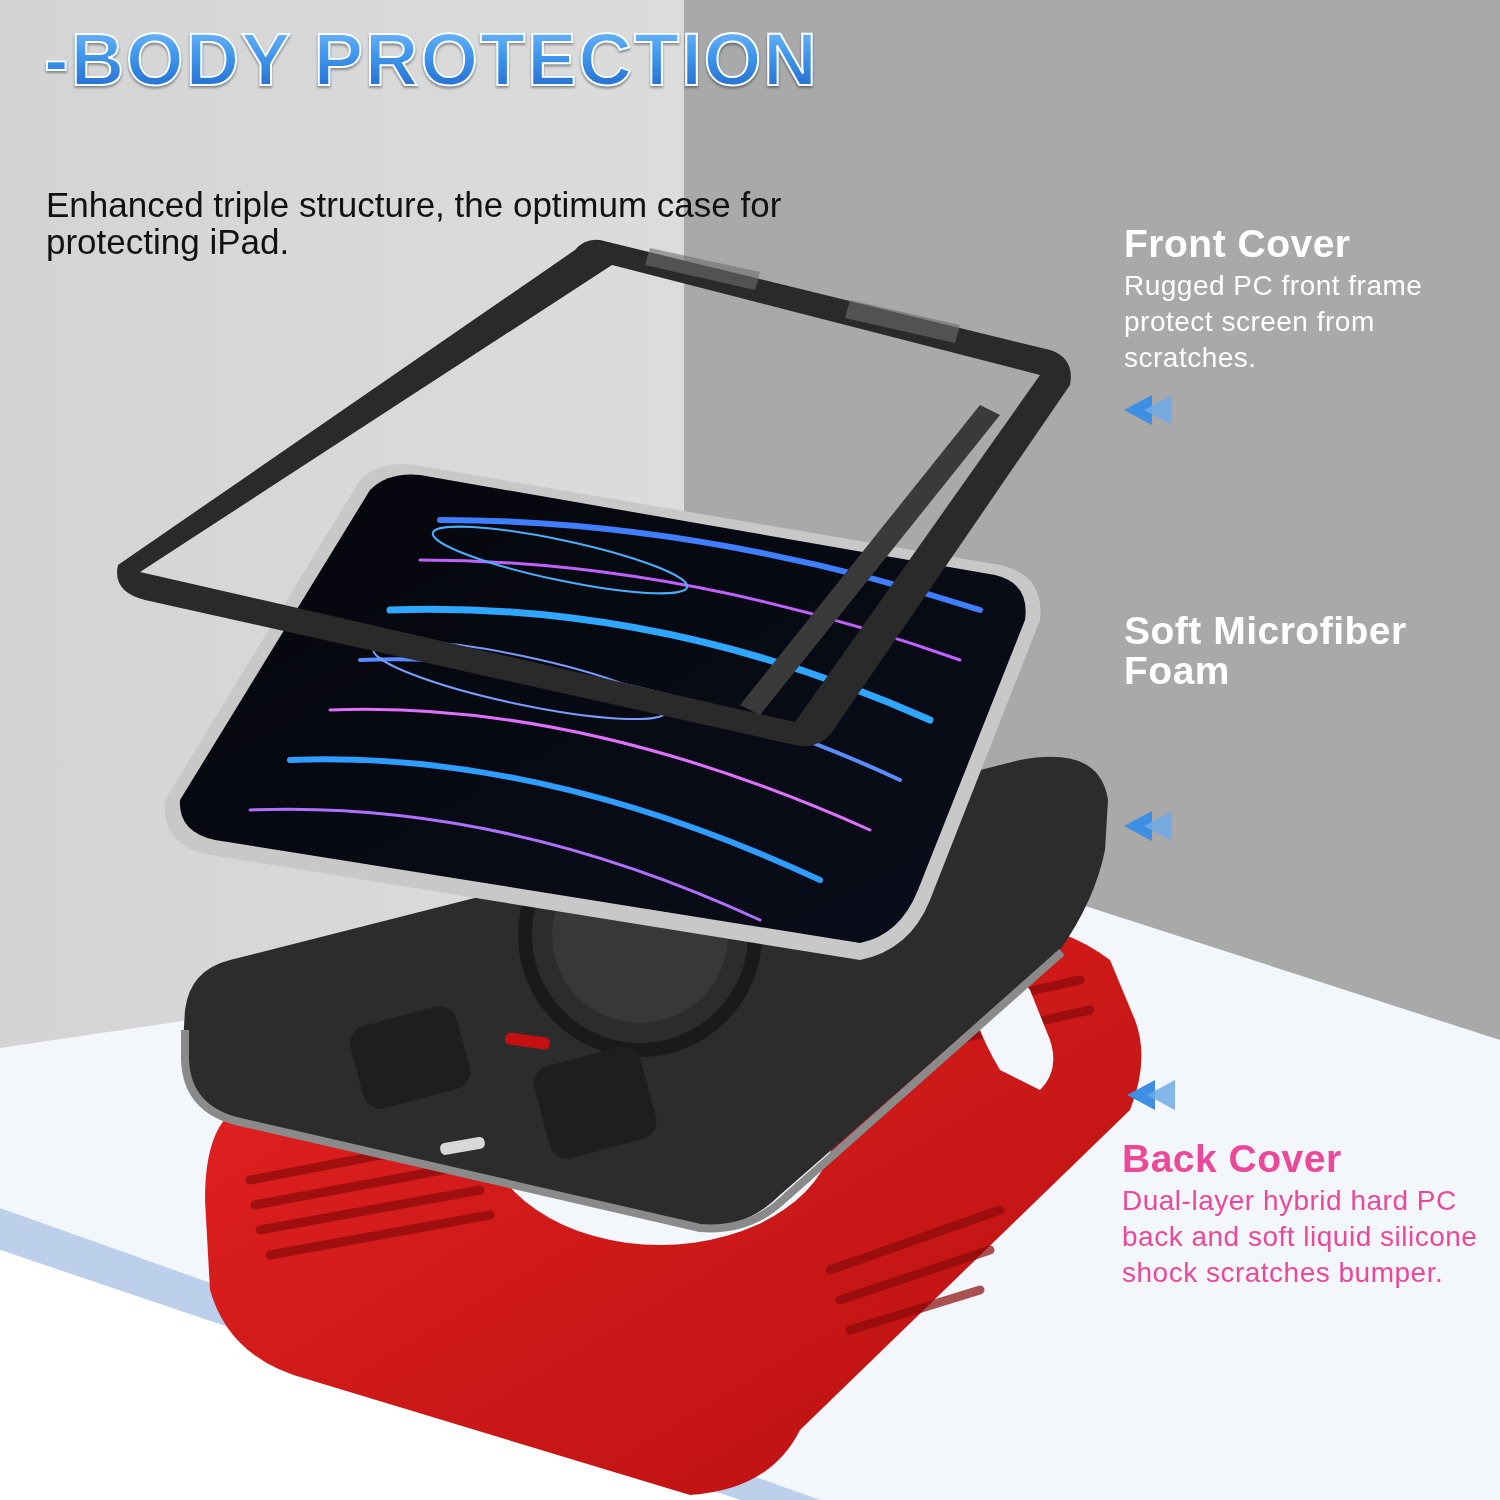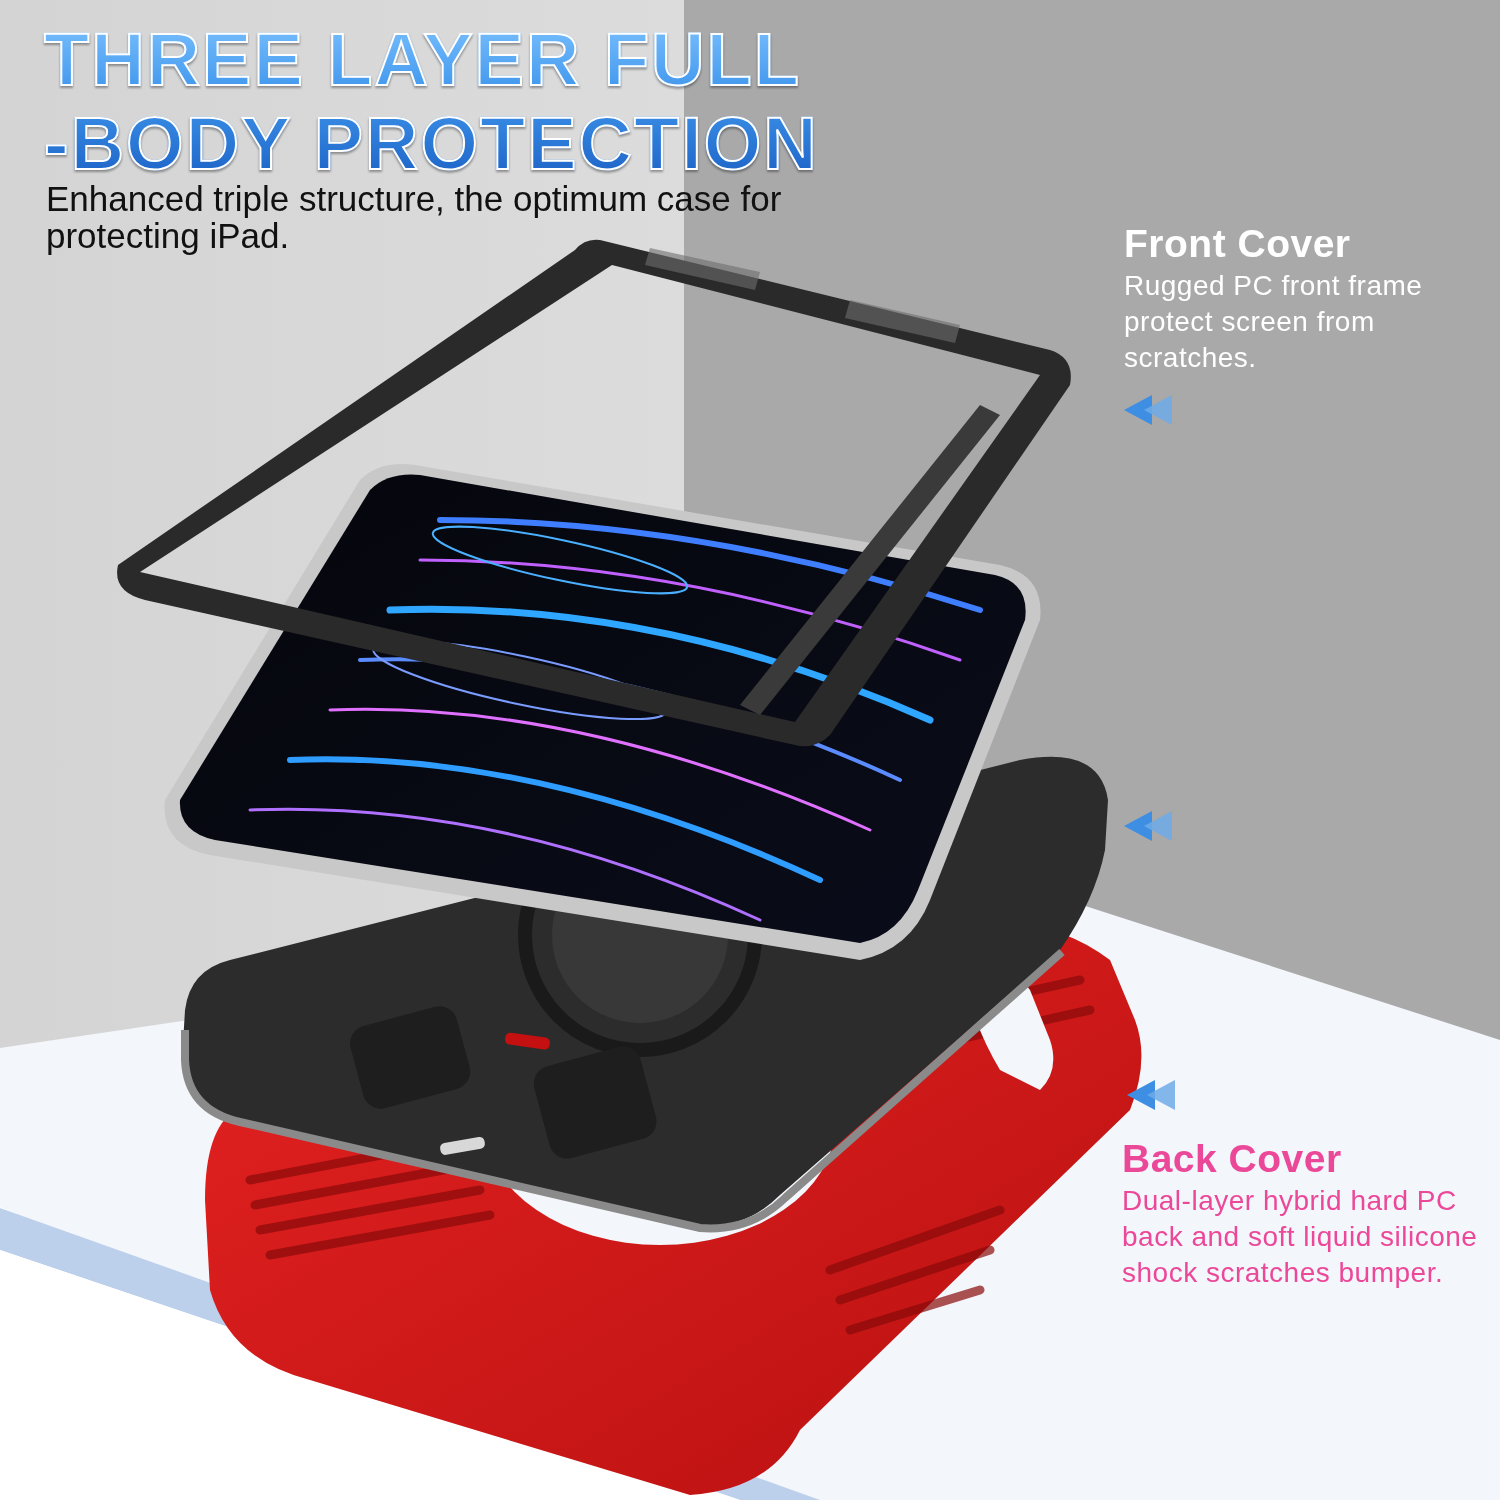--- a/index.html
+++ b/index.html
@@ -3,21 +3,21 @@
 <meta charset="utf-8">
 <style>
   html, body { margin: 0; padding: 0; }
   body { width: 1500px; height: 1500px; position: relative; overflow: hidden; background: #ffffff; font-family: "Liberation Sans", sans-serif; }
   .scene { position: absolute; inset: 0; }
   .scene svg { position: absolute; left: 0; top: 0; }
   .headline { position: absolute; left: 44px; top: 18px; margin: 0; font-family: "Liberation Sans", sans-serif; font-weight: 700; font-size: 74px; line-height: 84px; letter-spacing: 2px;
     background: linear-gradient(180deg, #7cc1ff 0%, #3f96ec 45%, #1a5fc4 100%); -webkit-background-clip: text; background-clip: text; color: transparent;
     -webkit-text-stroke: 2px #ffffff; filter: drop-shadow(0 2px 1px rgba(0,0,0,0.35)); }
   .headline span { display: block; }
-  .subhead { position: absolute; left: 46px; top: 180px; width: 860px; margin: 0; font-size: 35px; line-height: 37px; color: #111111; }
+  .subhead { position: absolute; left: 46px; top: 186px; width: 860px; margin: 0; font-size: 35px; line-height: 37px; color: #111111; }
   .feature { position: absolute; width: 360px; }
   .feature h3 { margin: 0; font-size: 39px; line-height: 40px; font-weight: 700; letter-spacing: 0.5px; }
   .feature p { margin: 4px 0 0 0; font-size: 28px; line-height: 36px; letter-spacing: 0.5px; }
   .feature.light h3, .feature.light p { color: #ffffff; }
   .feature.dark h3, .feature.dark p { color: #ec4899; }
   .arrow { position: absolute; width: 48px; height: 30px; }
   .arrow .tri1 { position: absolute; left: 0; top: 0; width: 0; height: 0; border-top: 15px solid transparent; border-bottom: 15px solid transparent; border-right: 28px solid #3e8fe3; }
   .arrow .tri2 { position: absolute; left: 20px; top: 0; width: 0; height: 0; border-top: 15px solid transparent; border-bottom: 15px solid transparent; border-right: 28px solid #6faae8; opacity: 0.85; }
 </style>
 </head>
@@ -97,36 +97,36 @@
     <g>
       <path d="M600,240 L1050,350 Q1075,358 1070,385 L830,735 Q815,750 795,745 L145,600 Q112,592 118,565 L575,250 Q585,238 600,240 Z M612,265 L140,572 L795,722 L1040,375 Z" fill="#2a2a2a" fill-rule="evenodd"></path>
       <path d="M980,405 L1000,415 L760,715 L740,705 Z" fill="#3a3a3a"></path>
       <path d="M650,248 L760,272 L755,290 L645,265 Z" fill="#6e6e6e" opacity="0.6"></path>
       <path d="M850,300 L960,325 L955,343 L845,318 Z" fill="#6e6e6e" opacity="0.6"></path>
     </g>
   </svg>
 </div>
 
 <h1 class="headline">
-  <span>THREE LAYER FULL</span>
   <span>-BODY PROTECTION</span>
 </h1>
 
 <p class="subhead">Enhanced triple structure, the optimum case for protecting iPad.</p>
 
 <div class="feature light" style="left:1124px; top:224px;">
   <h3>Front Cover</h3>
   <p>Rugged PC front frame protect screen from scratches.</p>
 </div>
 <div class="arrow" style="left:1124px; top:395px;">
   <span class="tri1"></span>
     <span class="tri2"></span>
 </div>
 
 <div class="feature light" style="left:1124px; top:611px;">
+  <h3>Soft Microfiber Foam</h3>
 </div>
 <div class="arrow" style="left:1124px; top:811px;">
   <span class="tri1"></span>
     <span class="tri2"></span>
 </div>
 
 <div class="arrow" style="left:1127px; top:1080px;">
   <span class="tri1"></span>
     <span class="tri2"></span>
 </div>

